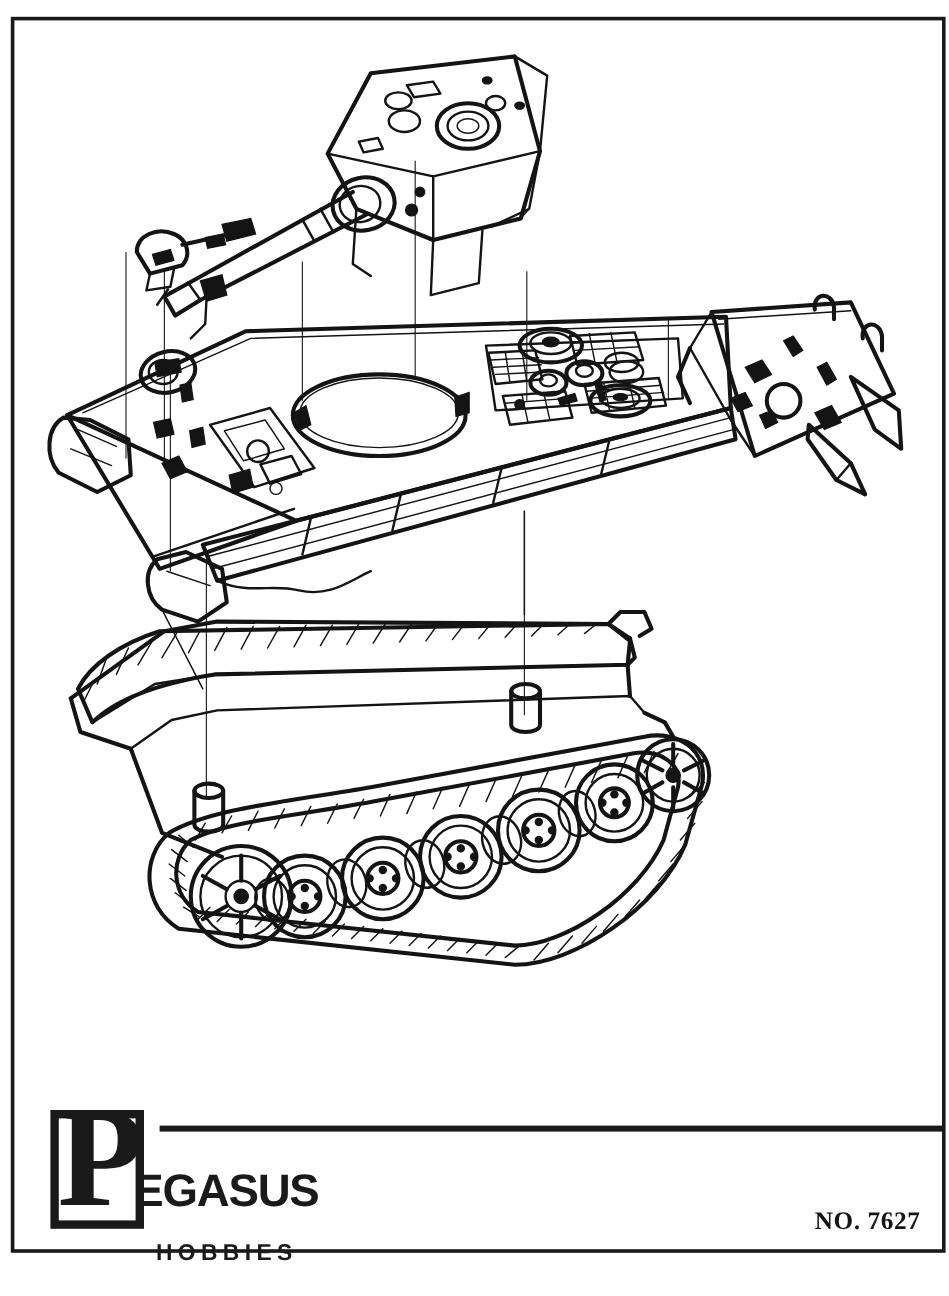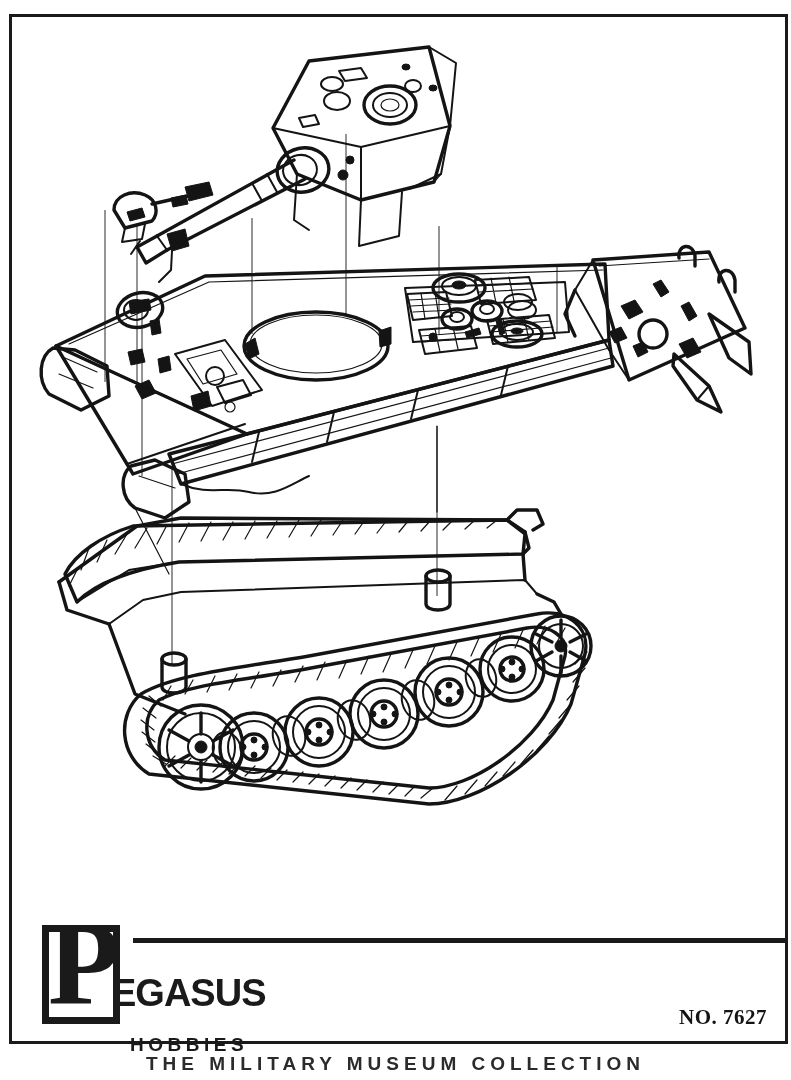--- a/index.html
+++ b/index.html
@@ -559,15 +559,14 @@
       <div id="logo-box"></div>
       <div id="logo-p">P</div>
       <div id="logo-egasus">EGASUS</div>
       <div id="logo-hobbies">HOBBIES</div>
     </div>
 
     <div id="title-rule"></div>
     <div id="product-number">NO. 7627</div>
   </div>
 
-  <div id="tagline">THE MILITARY MUSEUM COLLECTION</div>
 
 </div>
 
 </body></html>

